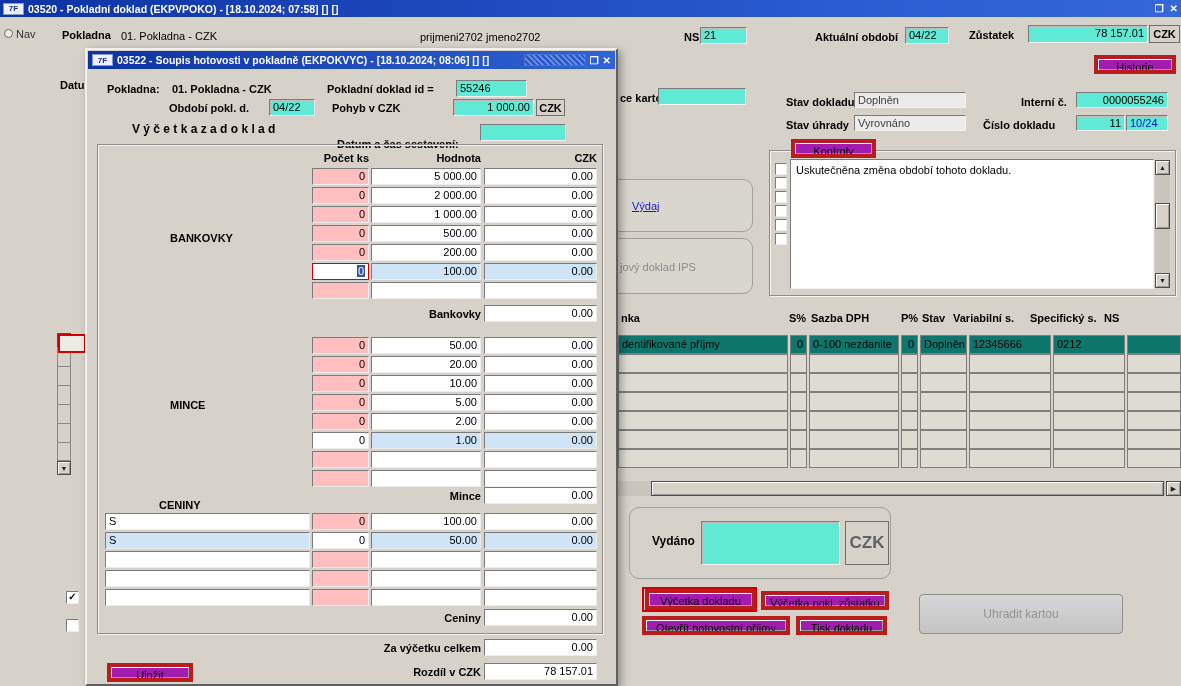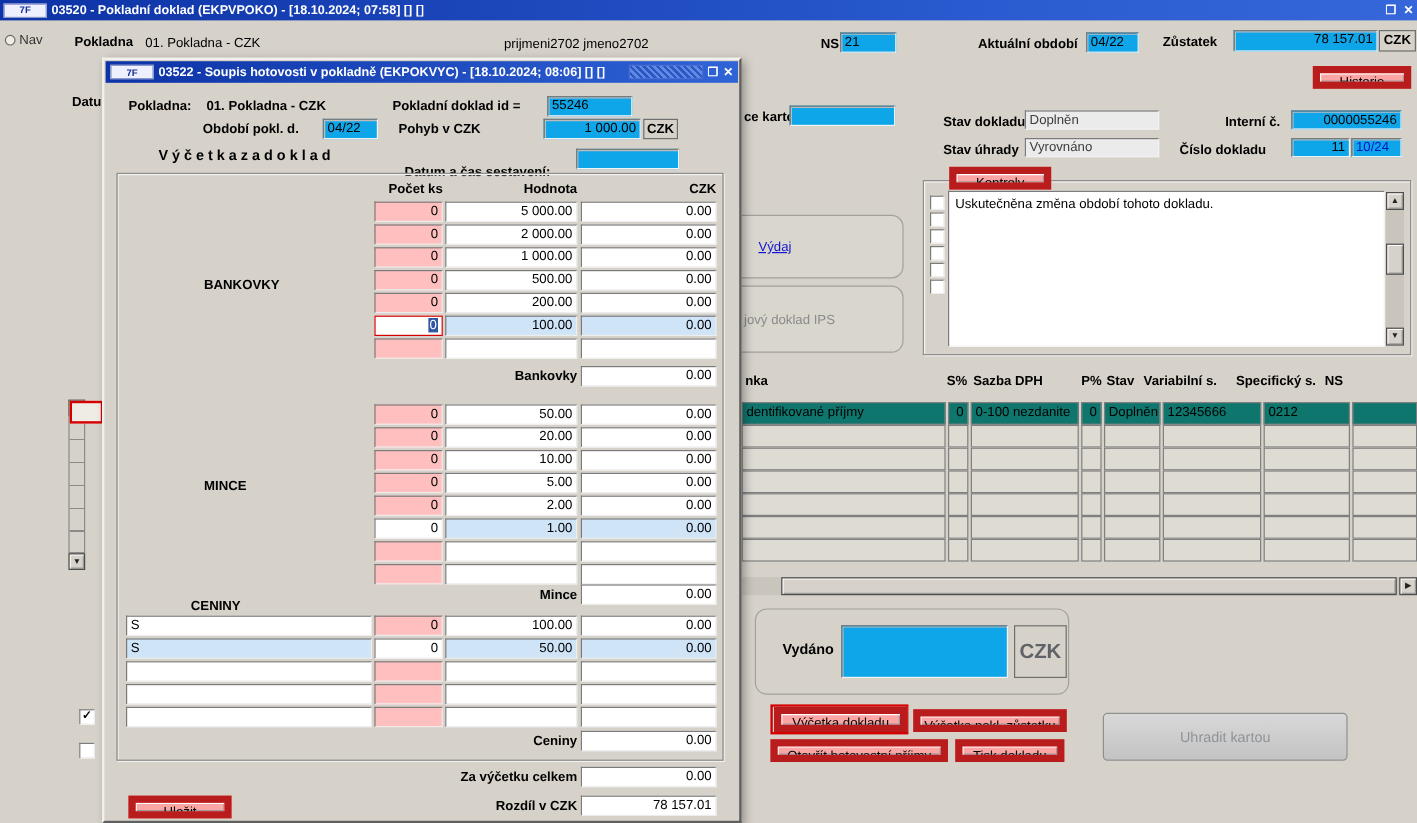--- a/index.html
+++ b/index.html
@@ -2,29 +2,29 @@
 <html><head>
 <meta charset="utf-8">
 <style>
 *{margin:0;padding:0;box-sizing:border-box}
 html,body{background:#555}
 body{font-family:"Liberation Sans",sans-serif;font-size:11px;color:#000}
 .screen{position:relative;width:1181px;height:686px;background:#d6d2ca;overflow:hidden;margin:0 auto}
 .tx{position:absolute;white-space:nowrap}
 .lb{position:absolute;white-space:nowrap;font-weight:bold}
 .titlebar{position:absolute;left:0;top:0;width:1181px;height:17px;background:linear-gradient(90deg,#0d33a6,#2a5bd0 70%,#3567da);color:#fff;display:flex;align-items:center;gap:4px;padding:0 3px;font-weight:bold;font-size:10.5px}
-.app-icon{width:36px;height:12px;background:#eef0ff;color:#162f96;font-size:8px;font-weight:bold;display:flex;align-items:center;justify-content:center;border:1px solid #8a97c9;flex:0 0 auto}
+.app-icon{width:21px;height:12px;background:#eef0ff;color:#162f96;font-size:8px;font-weight:bold;display:flex;align-items:center;justify-content:center;border:1px solid #8a97c9;flex:0 0 auto}
 .ttext{flex:0 1 auto;overflow:hidden;white-space:nowrap}
 .wctrls{margin-left:auto;display:flex;gap:6px}
 .wglyph{color:#fff;font-size:10px;font-weight:bold;cursor:pointer}
-.fld{position:absolute;background:#0ea5e9;border:1px solid;border-color:#7b7b7b #f2f2f2 #f2f2f2 #7b7b7b;box-shadow:inset 1px 1px 0 #bdbdbd;padding:1px 3px;white-space:nowrap;overflow:hidden}
+.fld{position:absolute;background:#5eead4;border:1px solid;border-color:#7b7b7b #f2f2f2 #f2f2f2 #7b7b7b;box-shadow:inset 1px 1px 0 #bdbdbd;padding:1px 3px;white-space:nowrap;overflow:hidden}
 .fld.r{text-align:right}
 .fld.dis{background:#ebebeb;color:#3d3d3d;box-shadow:none}
 .bluetext{color:#0017c8}
-.btn{position:absolute;background:#fca5a5;border:6px solid #b91c1c;box-shadow:inset 1px 1px 0 #fff,inset -1px -1px 0 #9a9a9a;text-align:center;padding-top:2px;cursor:pointer;white-space:nowrap;overflow:hidden}
+.btn{position:absolute;background:#a21caf;border:4px solid #b91c1c;box-shadow:inset 1px 1px 0 #fff,inset -1px -1px 0 #9a9a9a;text-align:center;padding-top:2px;cursor:pointer;white-space:nowrap;overflow:hidden}
 .cell{position:absolute;height:17px;background:#fff;border:1px solid;border-color:#7b7b7b #ededed #ededed #7b7b7b;padding:1px 3px;text-align:right;overflow:hidden;white-space:nowrap}
 .cell.txt{text-align:left}
 .pink{background:#ffbfbf}
 .blue{background:#cfe4f7}
 .sel-cell{border:1px solid #d40000;background:#fff}
 .selzero{background:#2f55a4;color:#fff;padding:0 1px}
 .drow{position:absolute;left:0;width:529px;height:17px}
 .dcT{left:18px;width:205px}
 .dcC{left:225px;width:57px}
 .dcV{left:284px;width:110px}

